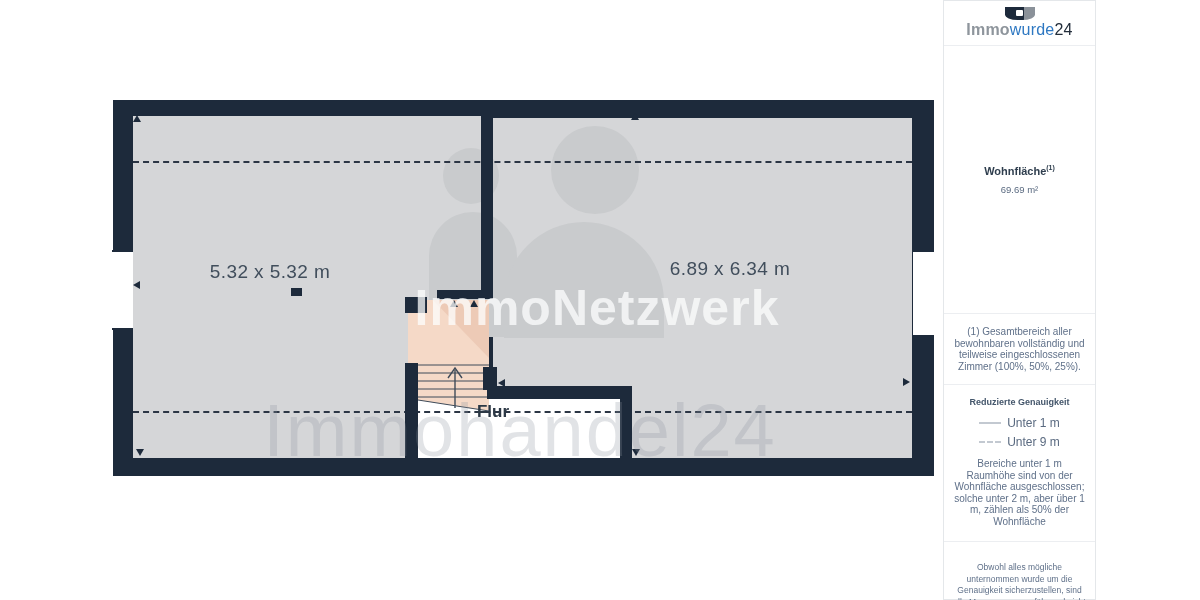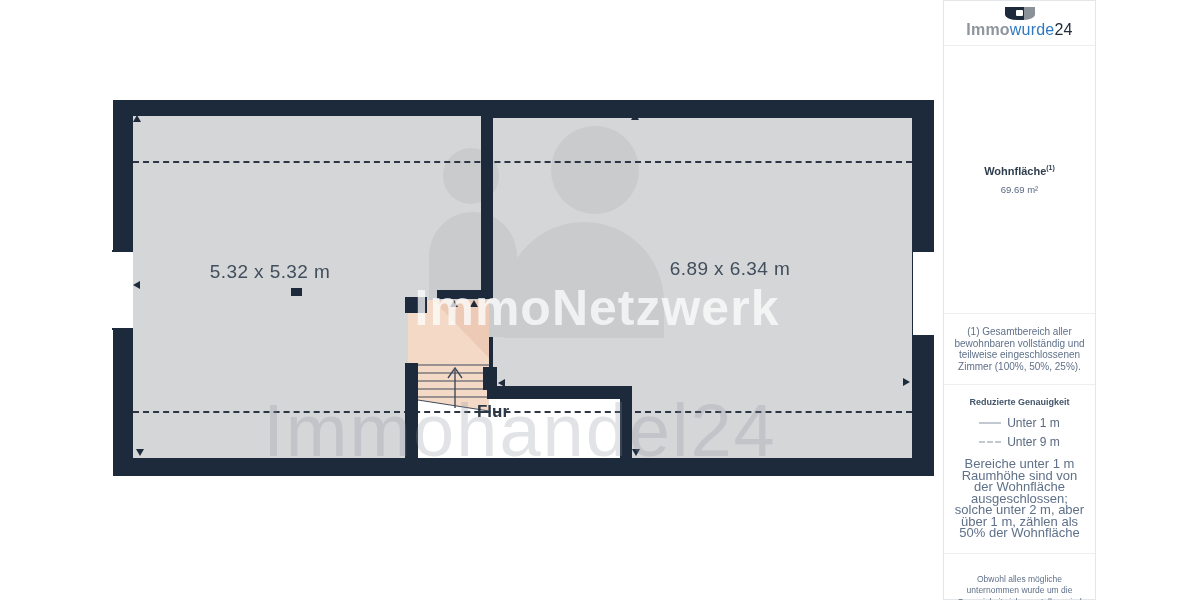--- a/index.html
+++ b/index.html
@@ -93,21 +93,21 @@
 
   .sb-note { padding:12px 10px; font-size:10px; line-height:11.5px; text-align:center; color:#5f7089; }
 
   .sb-headroom { padding:12px 8px 14px; text-align:center; }
   .hr-title { font-size:9px; font-weight:600; color:#44566b; margin-bottom:9px; }
   .legend-row { display:flex; align-items:center; justify-content:center; gap:6px; margin:5px 0; }
   .legend-line { width:22px; height:0; }
   .legend-line.solid  { border-top:2px solid #c3c9d1; }
   .legend-line.dashed { border-top:2px dashed #c3c9d1; }
   .legend-label { font-size:12px; color:#5a6a80; }
-  .hr-note { margin-top:9px; font-size:13px; line-height:11.5px; color:#5f7089; }
+  .hr-note { margin-top:9px; font-size:10px; line-height:11.5px; color:#5f7089; }
 
   .sb-disclaimer { padding:20px 9px; font-size:8.5px; line-height:11.5px; text-align:center; color:#5f7089; border-bottom:none; }
 </style>
 </head>
 <body>
 
 <div class="stage">
 
   <div class="plan">
 

